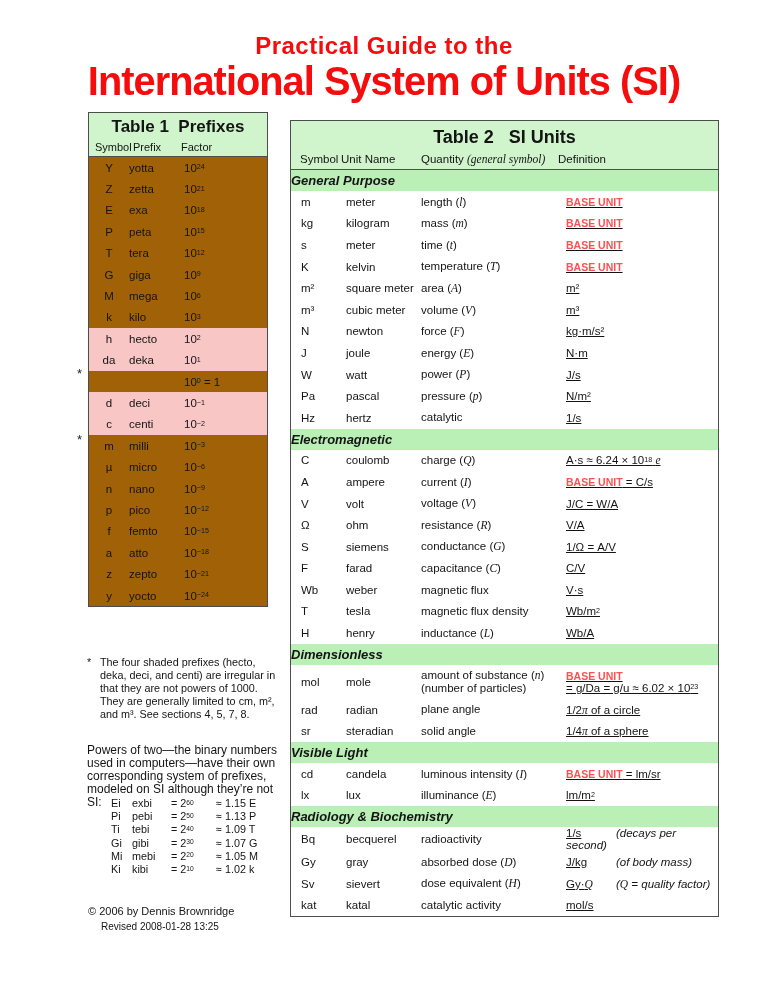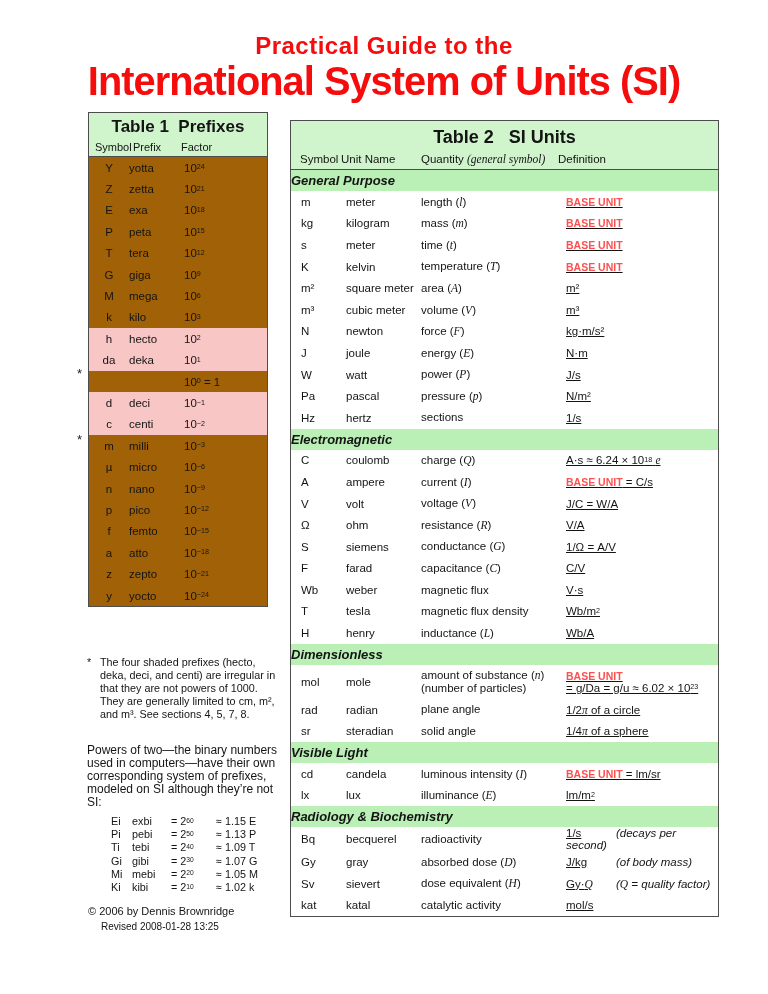--- a/index.html
+++ b/index.html
@@ -37,21 +37,21 @@
   .t1 td.pre{width:55px;}
   .t1 tr.shaded td{background:var(--pink);}
   .ast{position:absolute;font-size:13px;color:#222;}
   .ast1{left:77px;top:366px;}
   .ast2{left:77px;top:432px;}
 
   
   .fnote{position:absolute;left:87px;top:656px;width:196px;font-size:10.8px;line-height:13px;display:flex;}
   .fn-star{width:13px;flex:none;}
   .powers{position:absolute;left:87px;top:744px;width:204px;font-size:12px;line-height:13px;}
-  .binary{position:absolute;left:111px;top:797px;font-size:10.8px;line-height:13.2px;margin-top:18px;}
+  .binary{position:absolute;left:111px;top:797px;font-size:10.8px;line-height:13.2px;}
   .binary .brow{display:flex;}
   .binary .bsym{width:21px;}
   .binary .bname{width:39px;}
   .binary .beq{width:45px;}
   .copyright{position:absolute;left:88px;top:905px;font-size:11px;}
   .revised{position:absolute;left:101px;top:921px;font-size:10px;}
 
   
   .t2{position:absolute;left:290px;top:120px;width:427px;border:1.5px solid var(--border);background:#fff;}
   .t2-head{background:var(--hdr-green);border-bottom:1.5px solid var(--border);padding:6px 0 4px;}
@@ -319,21 +319,21 @@
           </tr>
           <tr>
             <td class="c1">Pa</td>
             <td class="c2">pascal</td>
             <td class="c3">pressure (<span class="it">p</span>)</td>
             <td class="c4"><span class="def-main">N/m²</span></td>
           </tr>
           <tr>
             <td class="c1">Hz</td>
             <td class="c2">hertz</td>
-            <td class="c3">sections</td>
+            <td class="c3">catalytic</td>
             <td class="c4"><span class="def-main">1/s</span></td>
           </tr>
           <tr>
             <td class="band" colspan="4">Electromagnetic</td>
           </tr>
           <tr>
             <td class="c1">C</td>
             <td class="c2">coulomb</td>
             <td class="c3">charge (<span class="it">Q</span>)</td>
             <td class="c4"><span class="def-main">A·s ≈ 6.24 × 10<sup>18</sup> <span class="it">e</span></span></td>

